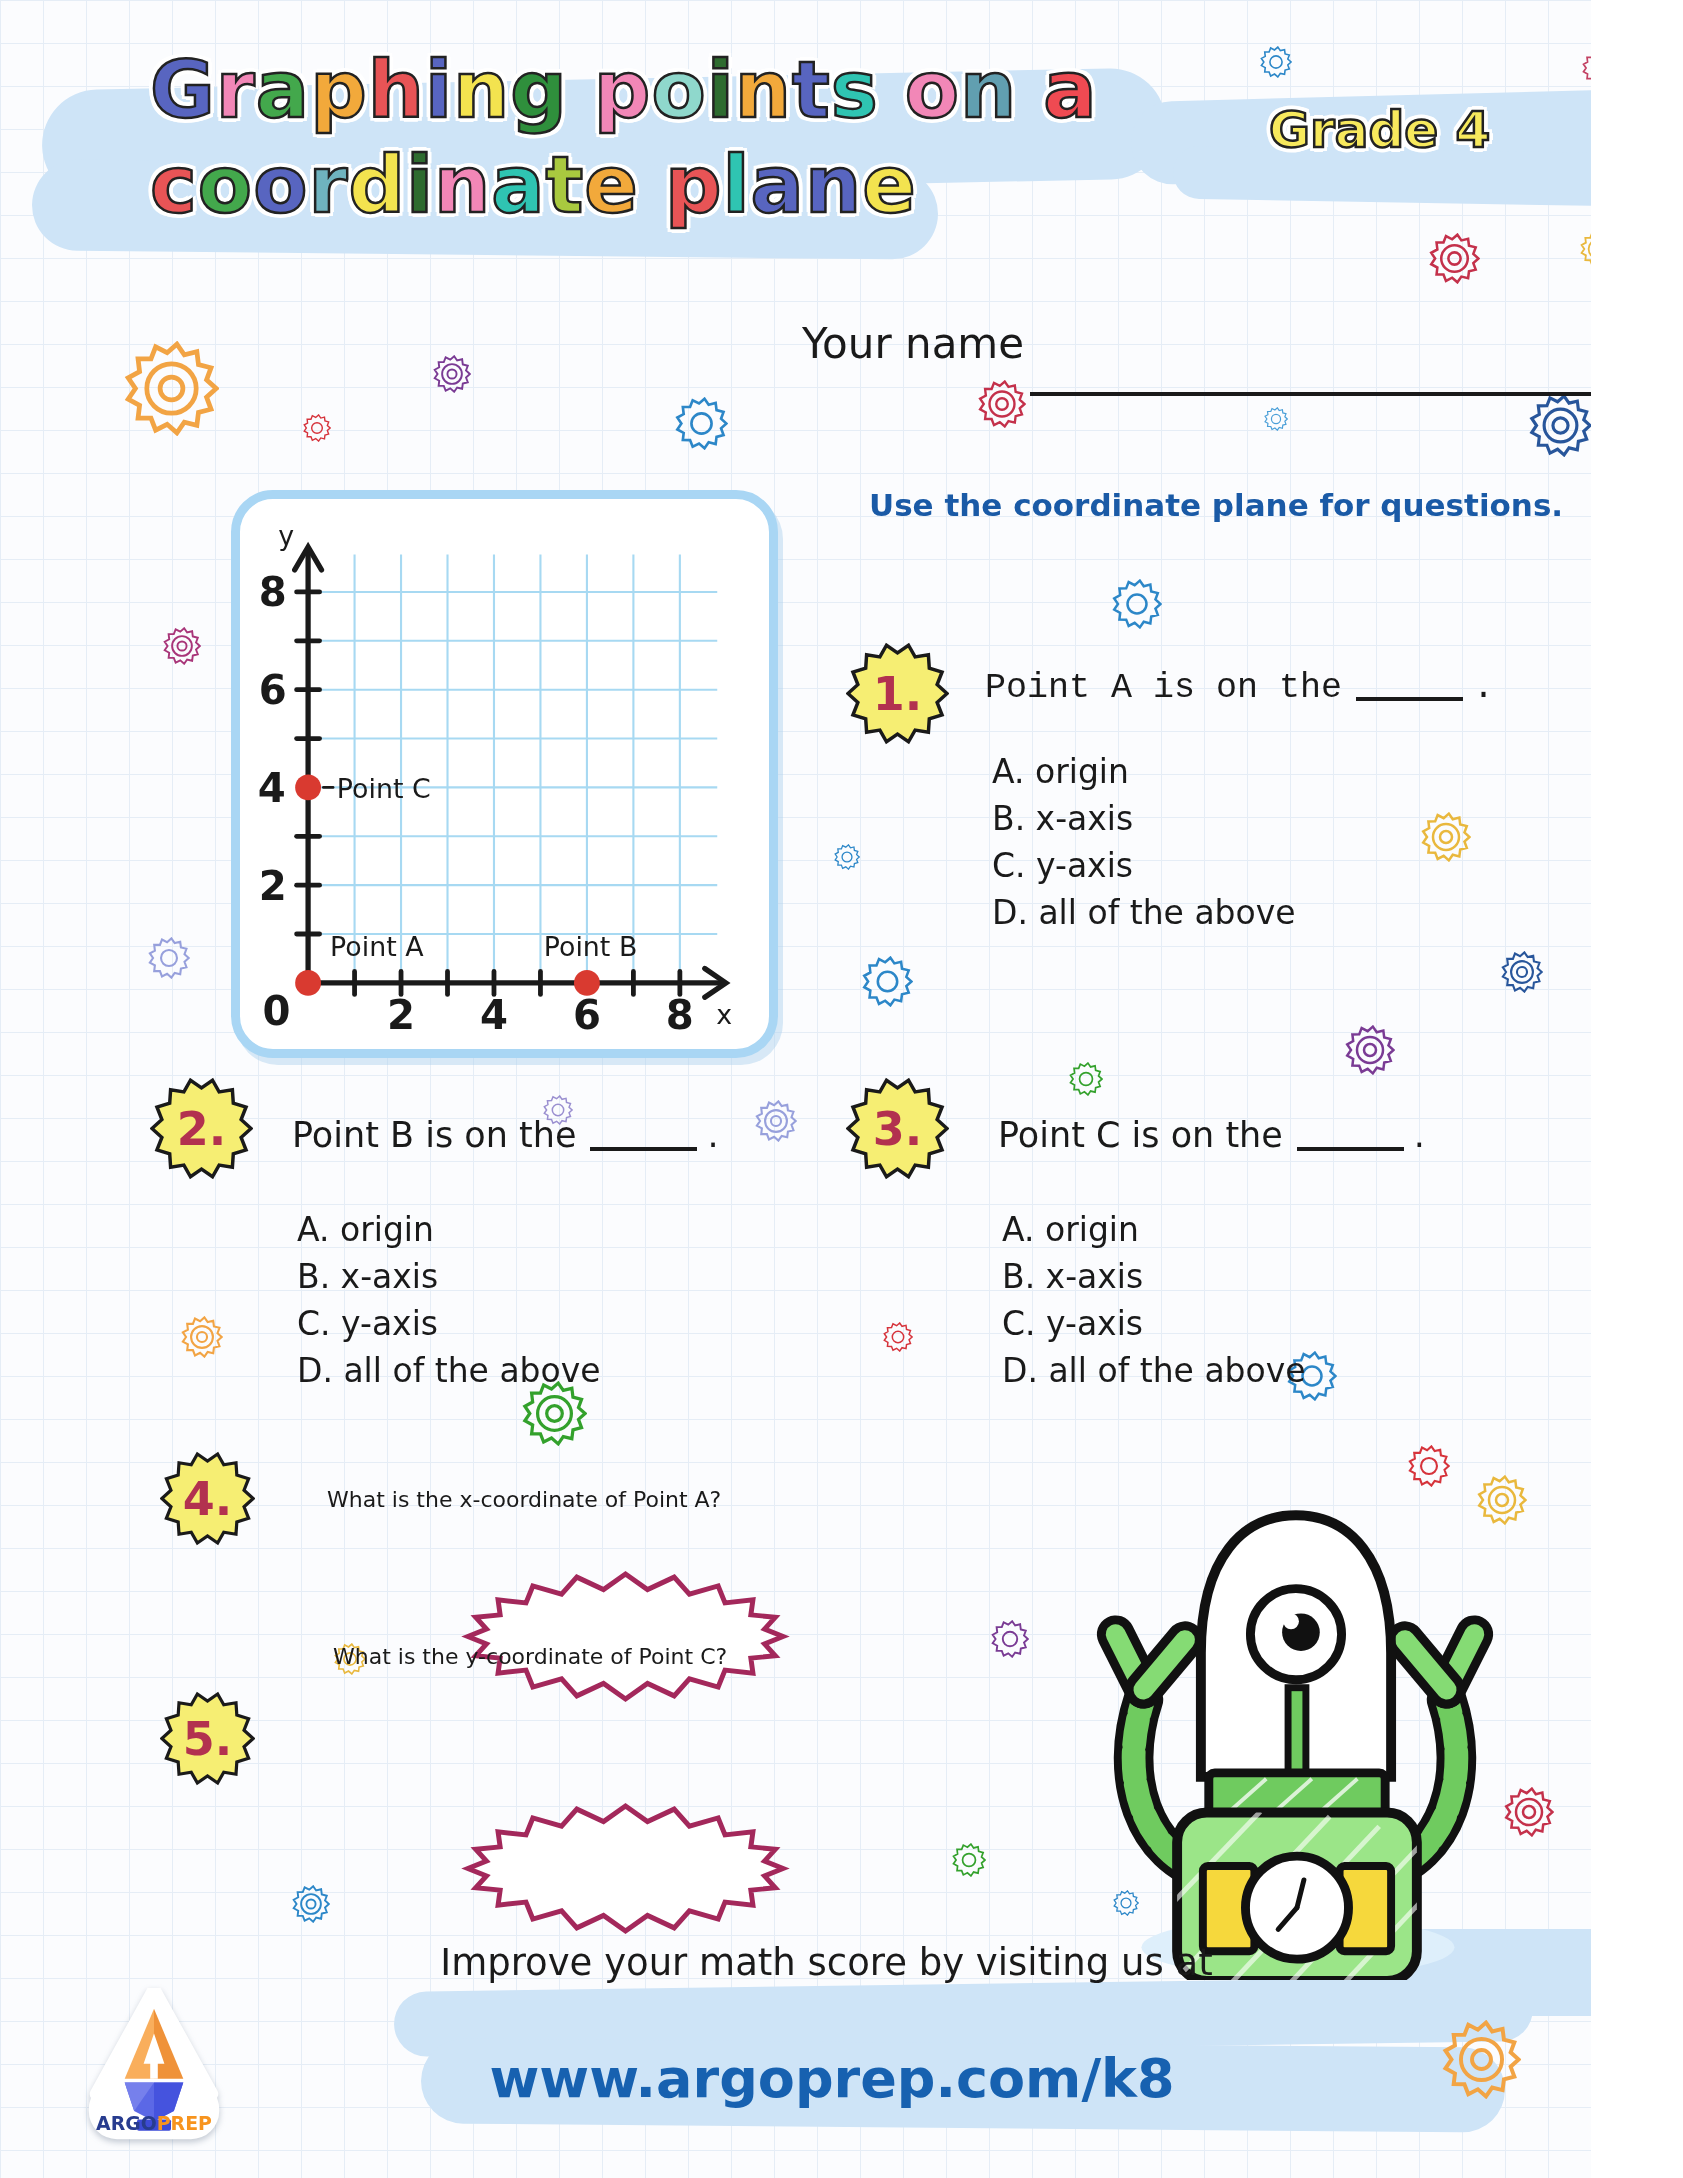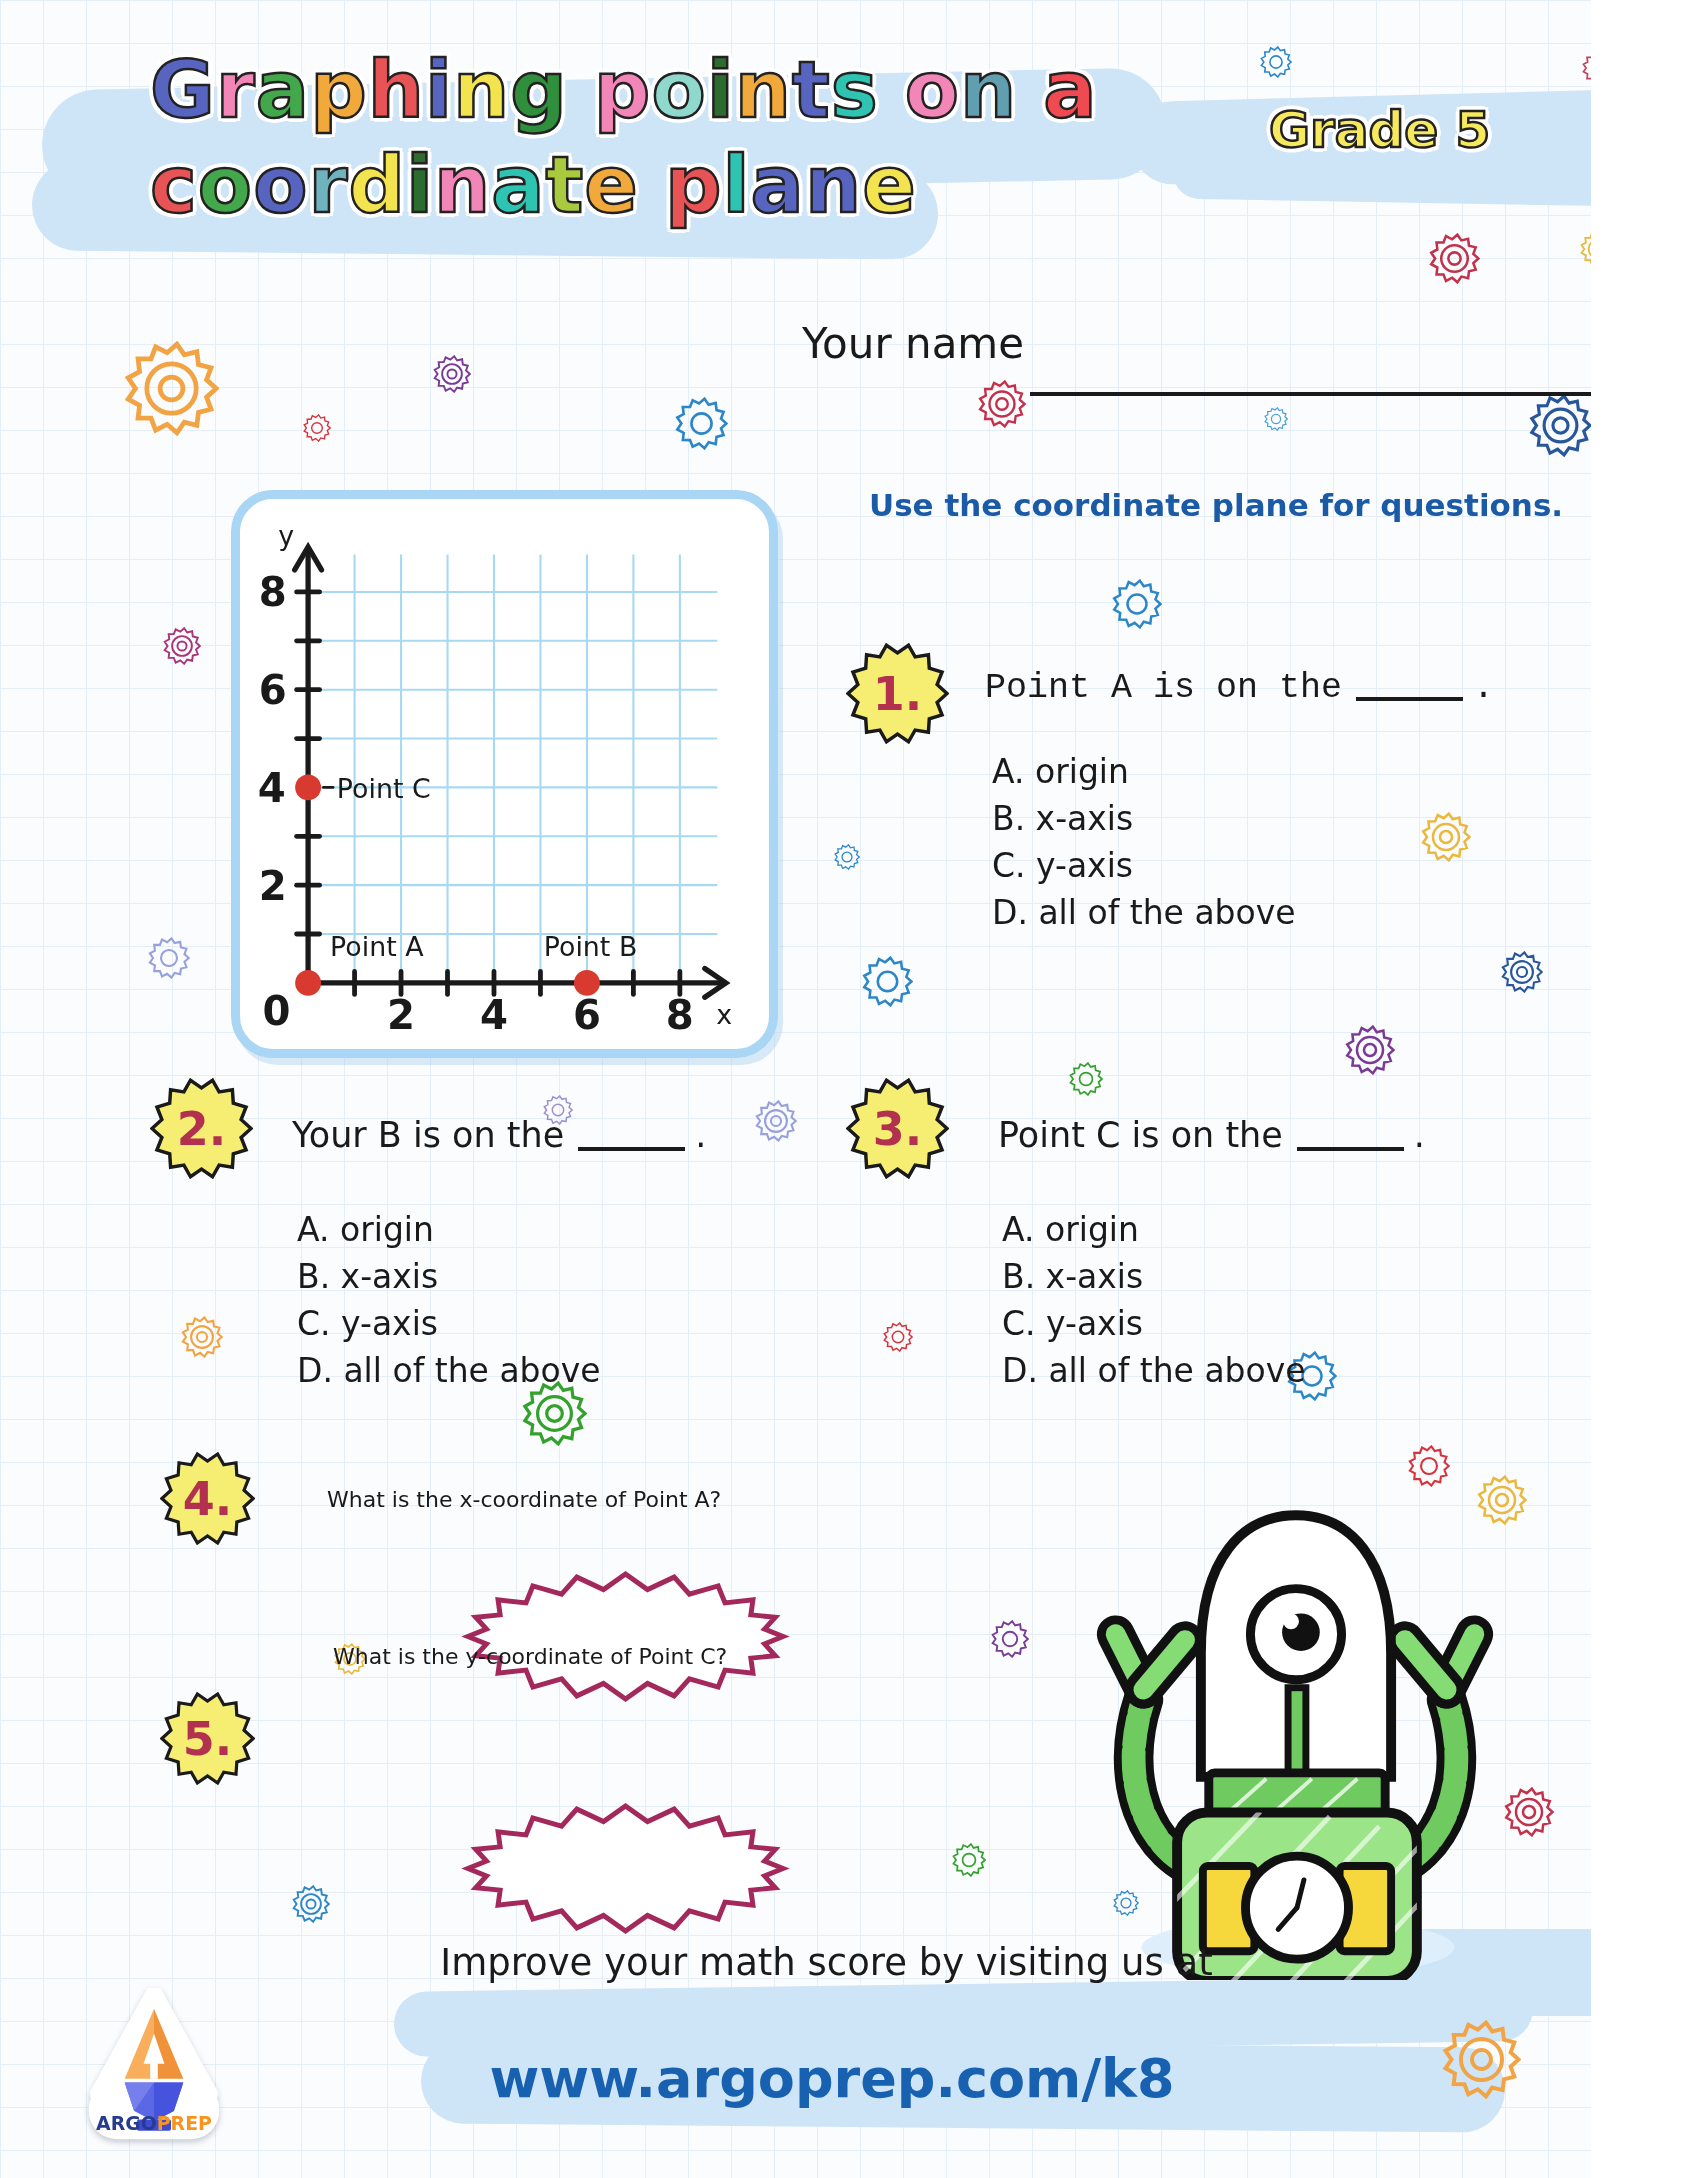--- a/index.html
+++ b/index.html
@@ -237,21 +237,21 @@
       <svg viewBox="0 0 100 100" class="gear" style="left: 991px; top: 1620px; width: 38px; height: 38px;">
         <polygon points="97.0,50.0 86.9,59.1 91.6,71.8 78.4,75.2 76.7,88.7 63.5,85.5 55.7,96.7 45.4,87.7 33.3,93.9 28.4,81.3 14.8,81.2 16.4,67.7 4.4,61.2 12.0,50.0 4.4,38.8 16.4,32.3 14.8,18.8 28.4,18.7 33.3,6.1 45.4,12.3 55.7,3.3 63.5,14.5 76.7,11.3 78.4,24.8 91.6,28.2 86.9,40.9" fill="none" stroke="#7A3B94" stroke-width="5"></polygon>
         <circle cx="50" cy="50" r="19" fill="none" stroke="#7A3B94" stroke-width="5"></circle>
       </svg>
     </div>
 
   <div class="layer">
 
     <div id="title1" class="title-line"><span style="color: rgb(88, 101, 192);">G</span><span style="color: rgb(242, 135, 183);">r</span><span style="color: rgb(67, 168, 76);">a</span><span style="color: rgb(242, 169, 59);">p</span><span style="color: rgb(232, 84, 86);">h</span><span style="color: rgb(88, 101, 192);">i</span><span style="color: rgb(243, 227, 79);">n</span><span style="color: rgb(47, 143, 60);">g</span><span class="sp"></span><span style="color: rgb(242, 135, 183);">p</span><span style="color: rgb(143, 216, 204);">o</span><span style="color: rgb(46, 107, 47);">i</span><span style="color: rgb(242, 169, 59);">n</span><span style="color: rgb(88, 101, 192);">t</span><span style="color: rgb(47, 196, 178);">s</span><span class="sp"></span><span style="color: rgb(242, 135, 183);">o</span><span style="color: rgb(97, 159, 176);">n</span><span class="sp"></span><span style="color: rgb(239, 74, 82);">a</span></div>
     <div id="title2" class="title-line"><span style="color: rgb(232, 84, 86);">c</span><span style="color: rgb(67, 168, 76);">o</span><span style="color: rgb(88, 101, 192);">o</span><span style="color: rgb(111, 179, 191);">r</span><span style="color: rgb(243, 227, 79);">d</span><span style="color: rgb(46, 107, 47);">i</span><span style="color: rgb(242, 135, 183);">n</span><span style="color: rgb(47, 196, 178);">a</span><span style="color: rgb(169, 201, 63);">t</span><span style="color: rgb(242, 169, 59);">e</span><span class="sp"></span><span style="color: rgb(232, 84, 86);">p</span><span style="color: rgb(47, 196, 178);">l</span><span style="color: rgb(88, 101, 192);">a</span><span style="color: rgb(88, 101, 192);">n</span><span style="color: rgb(243, 227, 79);">e</span></div>
-    <div class="grade">Grade 5</div>
+    <div class="grade">Grade 4</div>
 
     <div class="name-label">Your name</div>
     <div class="name-line"></div>
 
     <div class="card">
       <svg viewBox="0 0 553 574" width="530" height="550">
 
         <g stroke="#A7D9F2" stroke-width="2.2">
           <line x1="119.5" y1="58" x2="119.5" y2="505"></line>
             <line x1="168" y1="58" x2="168" y2="505"></line>
@@ -343,21 +343,21 @@
       <div>D. all of the above</div>
     </div>
 
     <div class="badge" style="left:150px;top:1077px;">
       <svg viewBox="0 0 104 104">
           <polygon class="star" points="102.0,52.0 92.0,61.1 97.0,73.7 84.1,77.6 83.2,91.1 69.8,88.9 63.1,100.7 52.0,93.0 40.9,100.7 34.2,88.9 20.8,91.1 19.9,77.6 7.0,73.7 12.0,61.1 2.0,52.0 12.0,42.9 7.0,30.3 19.9,26.4 20.8,12.9 34.2,15.1 40.9,3.3 52.0,11.0 63.1,3.3 69.8,15.1 83.2,12.9 84.1,26.4 97.0,30.3 92.0,42.9"></polygon>
         </svg>
       <div class="num">2.</div>
     </div>
     <div class="prompt" style="left:292px;top:1115px;">
-      <span>Your B is on the</span><span class="blank"></span><span>.</span>
+      <span>Point B is on the</span><span class="blank"></span><span>.</span>
     </div>
     <div class="options" style="left:297px;top:1206px;">
       <div>A. origin</div>
       <div>B. x-axis</div>
       <div>C. y-axis</div>
       <div>D. all of the above</div>
     </div>
 
     <div class="badge" style="left:846px;top:1077px;">
       <svg viewBox="0 0 104 104">

